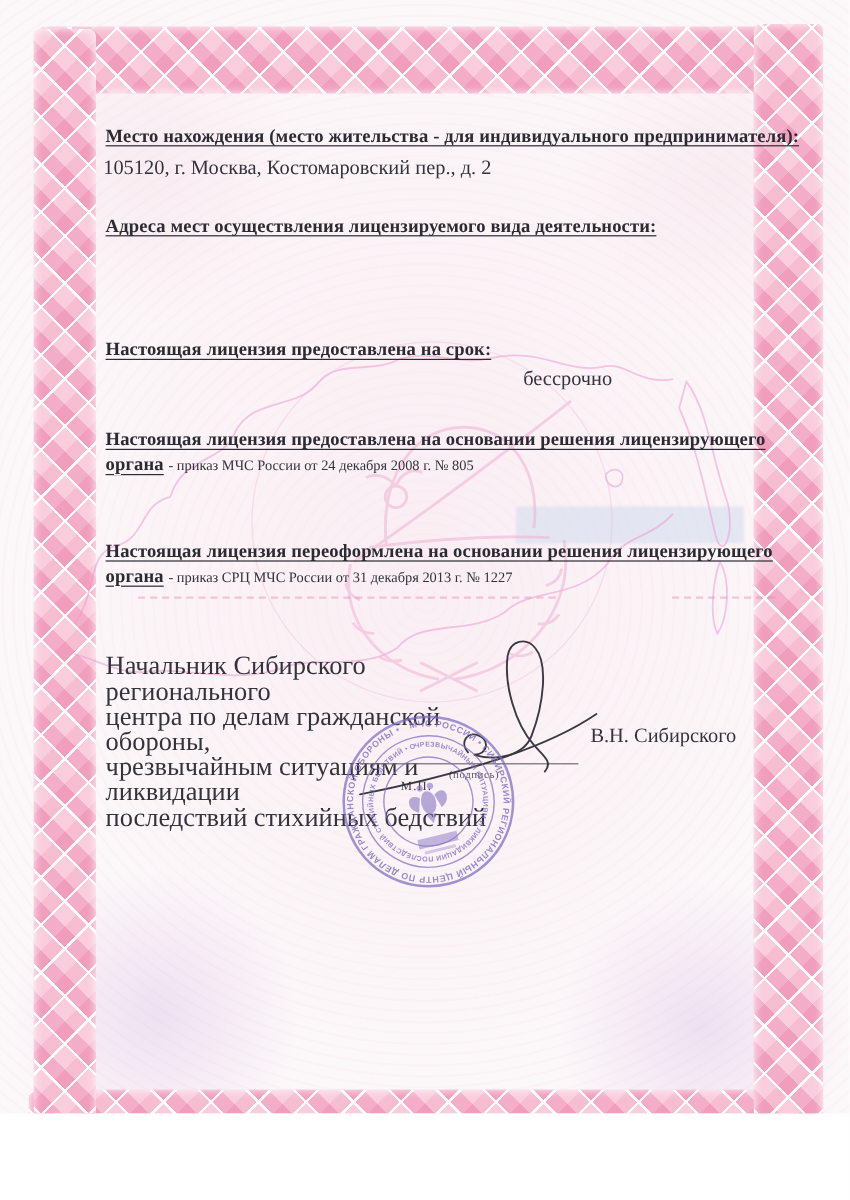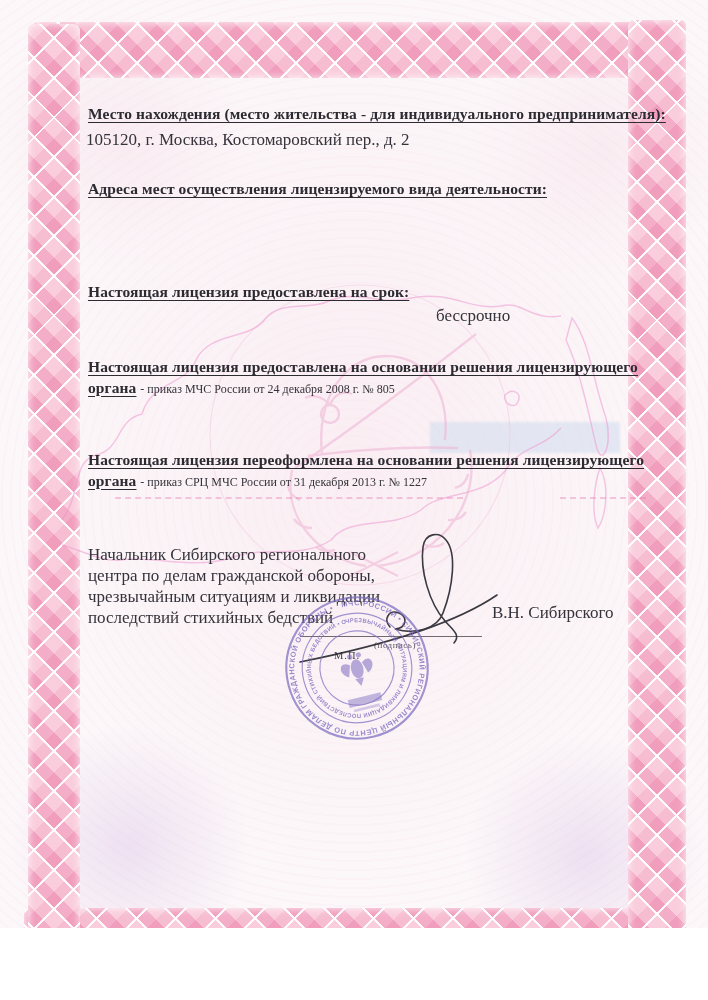--- a/index.html
+++ b/index.html
@@ -46,21 +46,21 @@
     text-decoration:underline;
     text-underline-offset:3px;
     text-decoration-thickness:1.3px;
     color:#2c2b32;
   }
   .value{font-size:17px;color:#34333b;}
   .twoline{line-height:22px;}
   .hline{line-height:20.5px;font-size:15.5px;}
   .hline .label{font-size:15.5px;}
   .hline .value{font-size:12px;}
-  .signer{font-size:17px;line-height:21px;color:#34333b;}
+  .signer{font-size:22px;line-height:21px;color:#34333b;}
   .name{font-size:17px;color:#34333b;}
   .sig-caption{font-size:9px;color:#5a5560;letter-spacing:0.5px;text-align:center;}
   .mp{font-size:10.5px;color:#3d3c46;letter-spacing:1px;}
   .sig-rule{position:absolute;height:1px;background:#6f6a72;}
   .microline{position:absolute;height:0;border-top:2px dashed rgba(231,126,178,0.40);}
   .blueband{position:absolute;background:rgba(203,218,238,0.50);filter:blur(1.2px);}
   .stamp-wrap{position:absolute;transform:rotate(-14deg);opacity:0.92;}
   svg{display:block;}
 </style>
 </head>

